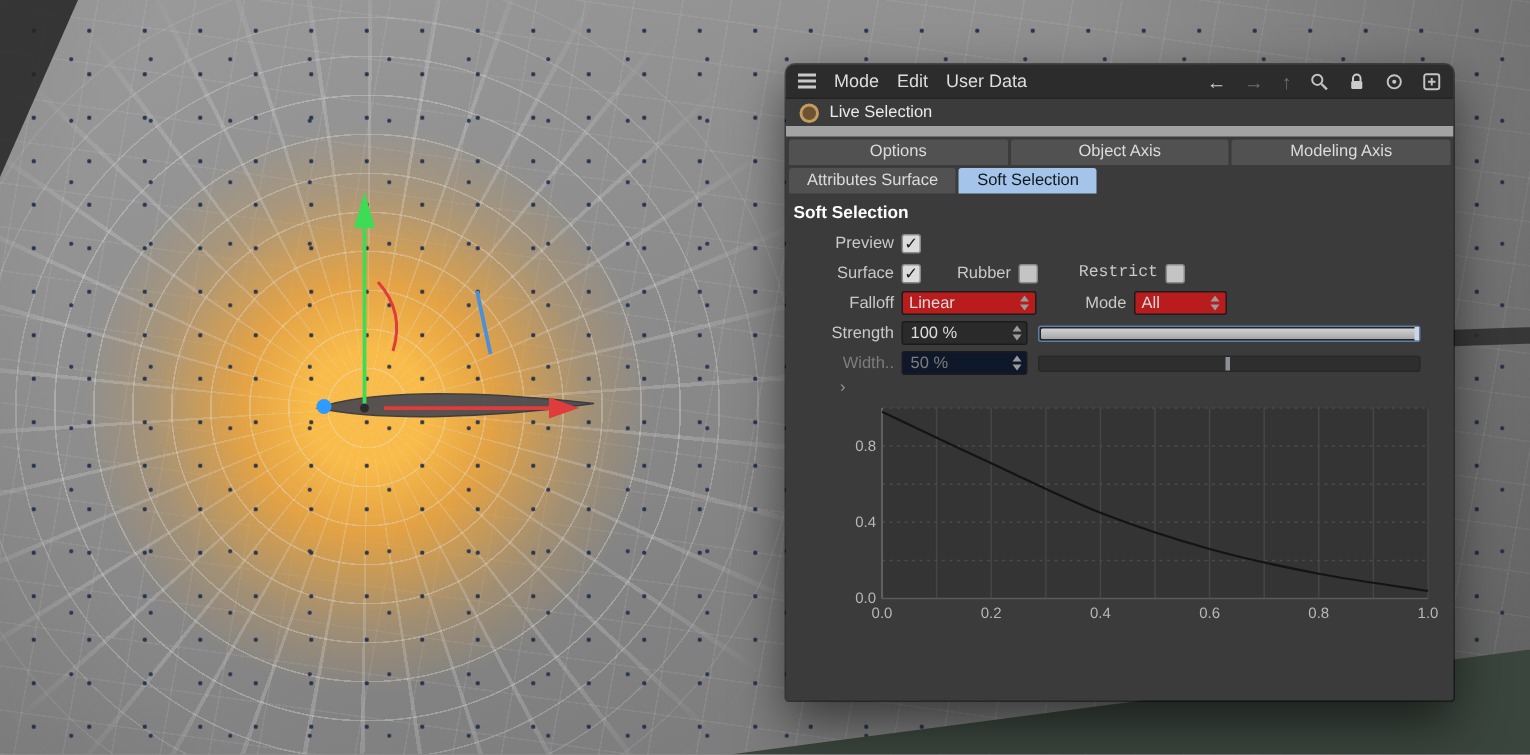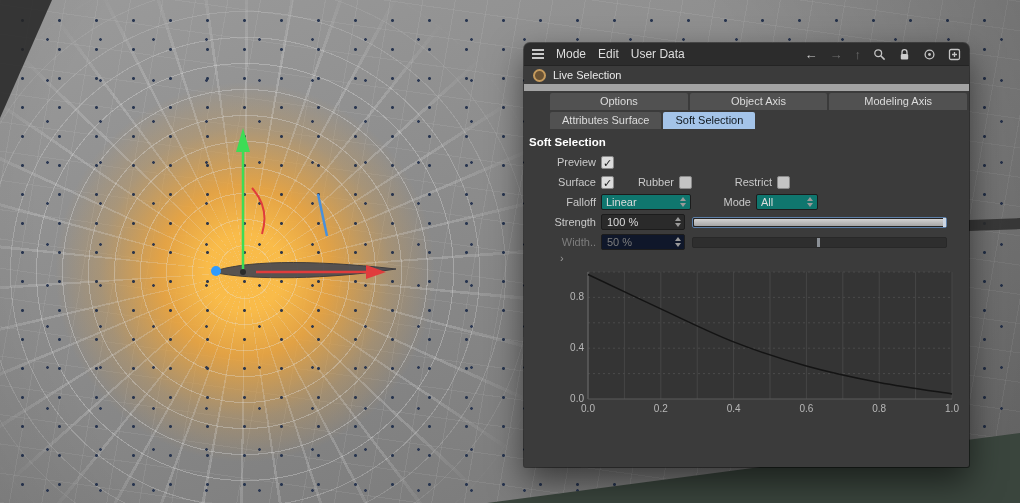--- a/index.html
+++ b/index.html
@@ -97,46 +97,46 @@
   .obj-row {
     height:25px; display:flex; align-items:center; gap:7px;
     padding-left:9px; border-bottom:7px solid #a3a3a3;
   }
   .live-ico {
     width:13px; height:13px; border-radius:50%;
     background:#6b5334; border:2px solid #c49a5d;
   }
   .obj-row span { color:#eaeaea; }
 
-  .tabs { display:flex; gap:2px; padding:2px 2px 0 2px;margin-left:24px; }
+  .tabs { display:flex; gap:2px; padding:2px 2px 0 2px; }
   .tab {
     height:17px; line-height:17px; text-align:center; flex:1;
     background:#515151; color:#dcdcdc; cursor:pointer;
     border-radius:2px 2px 0 0; font-size:11px;
   }
   .tabs.row2 .tab { flex:0 0 auto; padding:0 12px; }
   .tab.active { background:#a4c4e9; color:#10181f; }
 
   .section-title { padding:7px 0 4px 5px; font-weight:bold; color:#ffffff; font-size:11.5px; }
 
   .prow { display:flex; align-items:center; height:20px; padding:0 22px 0 6px; }
   .plabel { width:66px; text-align:right; margin-right:5px; color:#c9c9c9; flex:0 0 auto; }
   .plabel.w2 { width:60px; }
-  .plabel.w3 { width:80px; }
+  .plabel.w3 { width:80px;font-family:Liberation Mono, monospace; }
   .plabel.dis { color:#7d7d7d; }
 
   .checkbox {
     width:13px; height:13px; background:#dcdcdc; border:1px solid #8a8a8a;
     border-radius:2px; font-size:11px; line-height:12px; text-align:center;
     color:#1c1c1c; cursor:pointer; flex:0 0 auto;
   }
   .checkbox.dim { background:#c4c4c4; }
 
   .dropdown {
-    display:flex; align-items:center; height:16px; background:#0f766e;
+    display:flex; align-items:center; height:16px; background:#b91c1c;
     border:1px solid #1c1c1c; border-radius:2px; padding:0 4px;
     color:#dcdcdc; cursor:pointer;
   }
   .dropdown.falloff { width:90px; }
   .dropdown.mode { width:62px; }
   .arrows { display:flex; flex-direction:column; gap:2px; margin-left:auto; padding-left:5px; }
   .tri-up   { width:0; height:0; border-left:3px solid transparent; border-right:3px solid transparent; border-bottom:4px solid #9a9a9a; }
   .tri-down { width:0; height:0; border-left:3px solid transparent; border-right:3px solid transparent; border-top:4px solid #9a9a9a; }
 
   .numbox {

